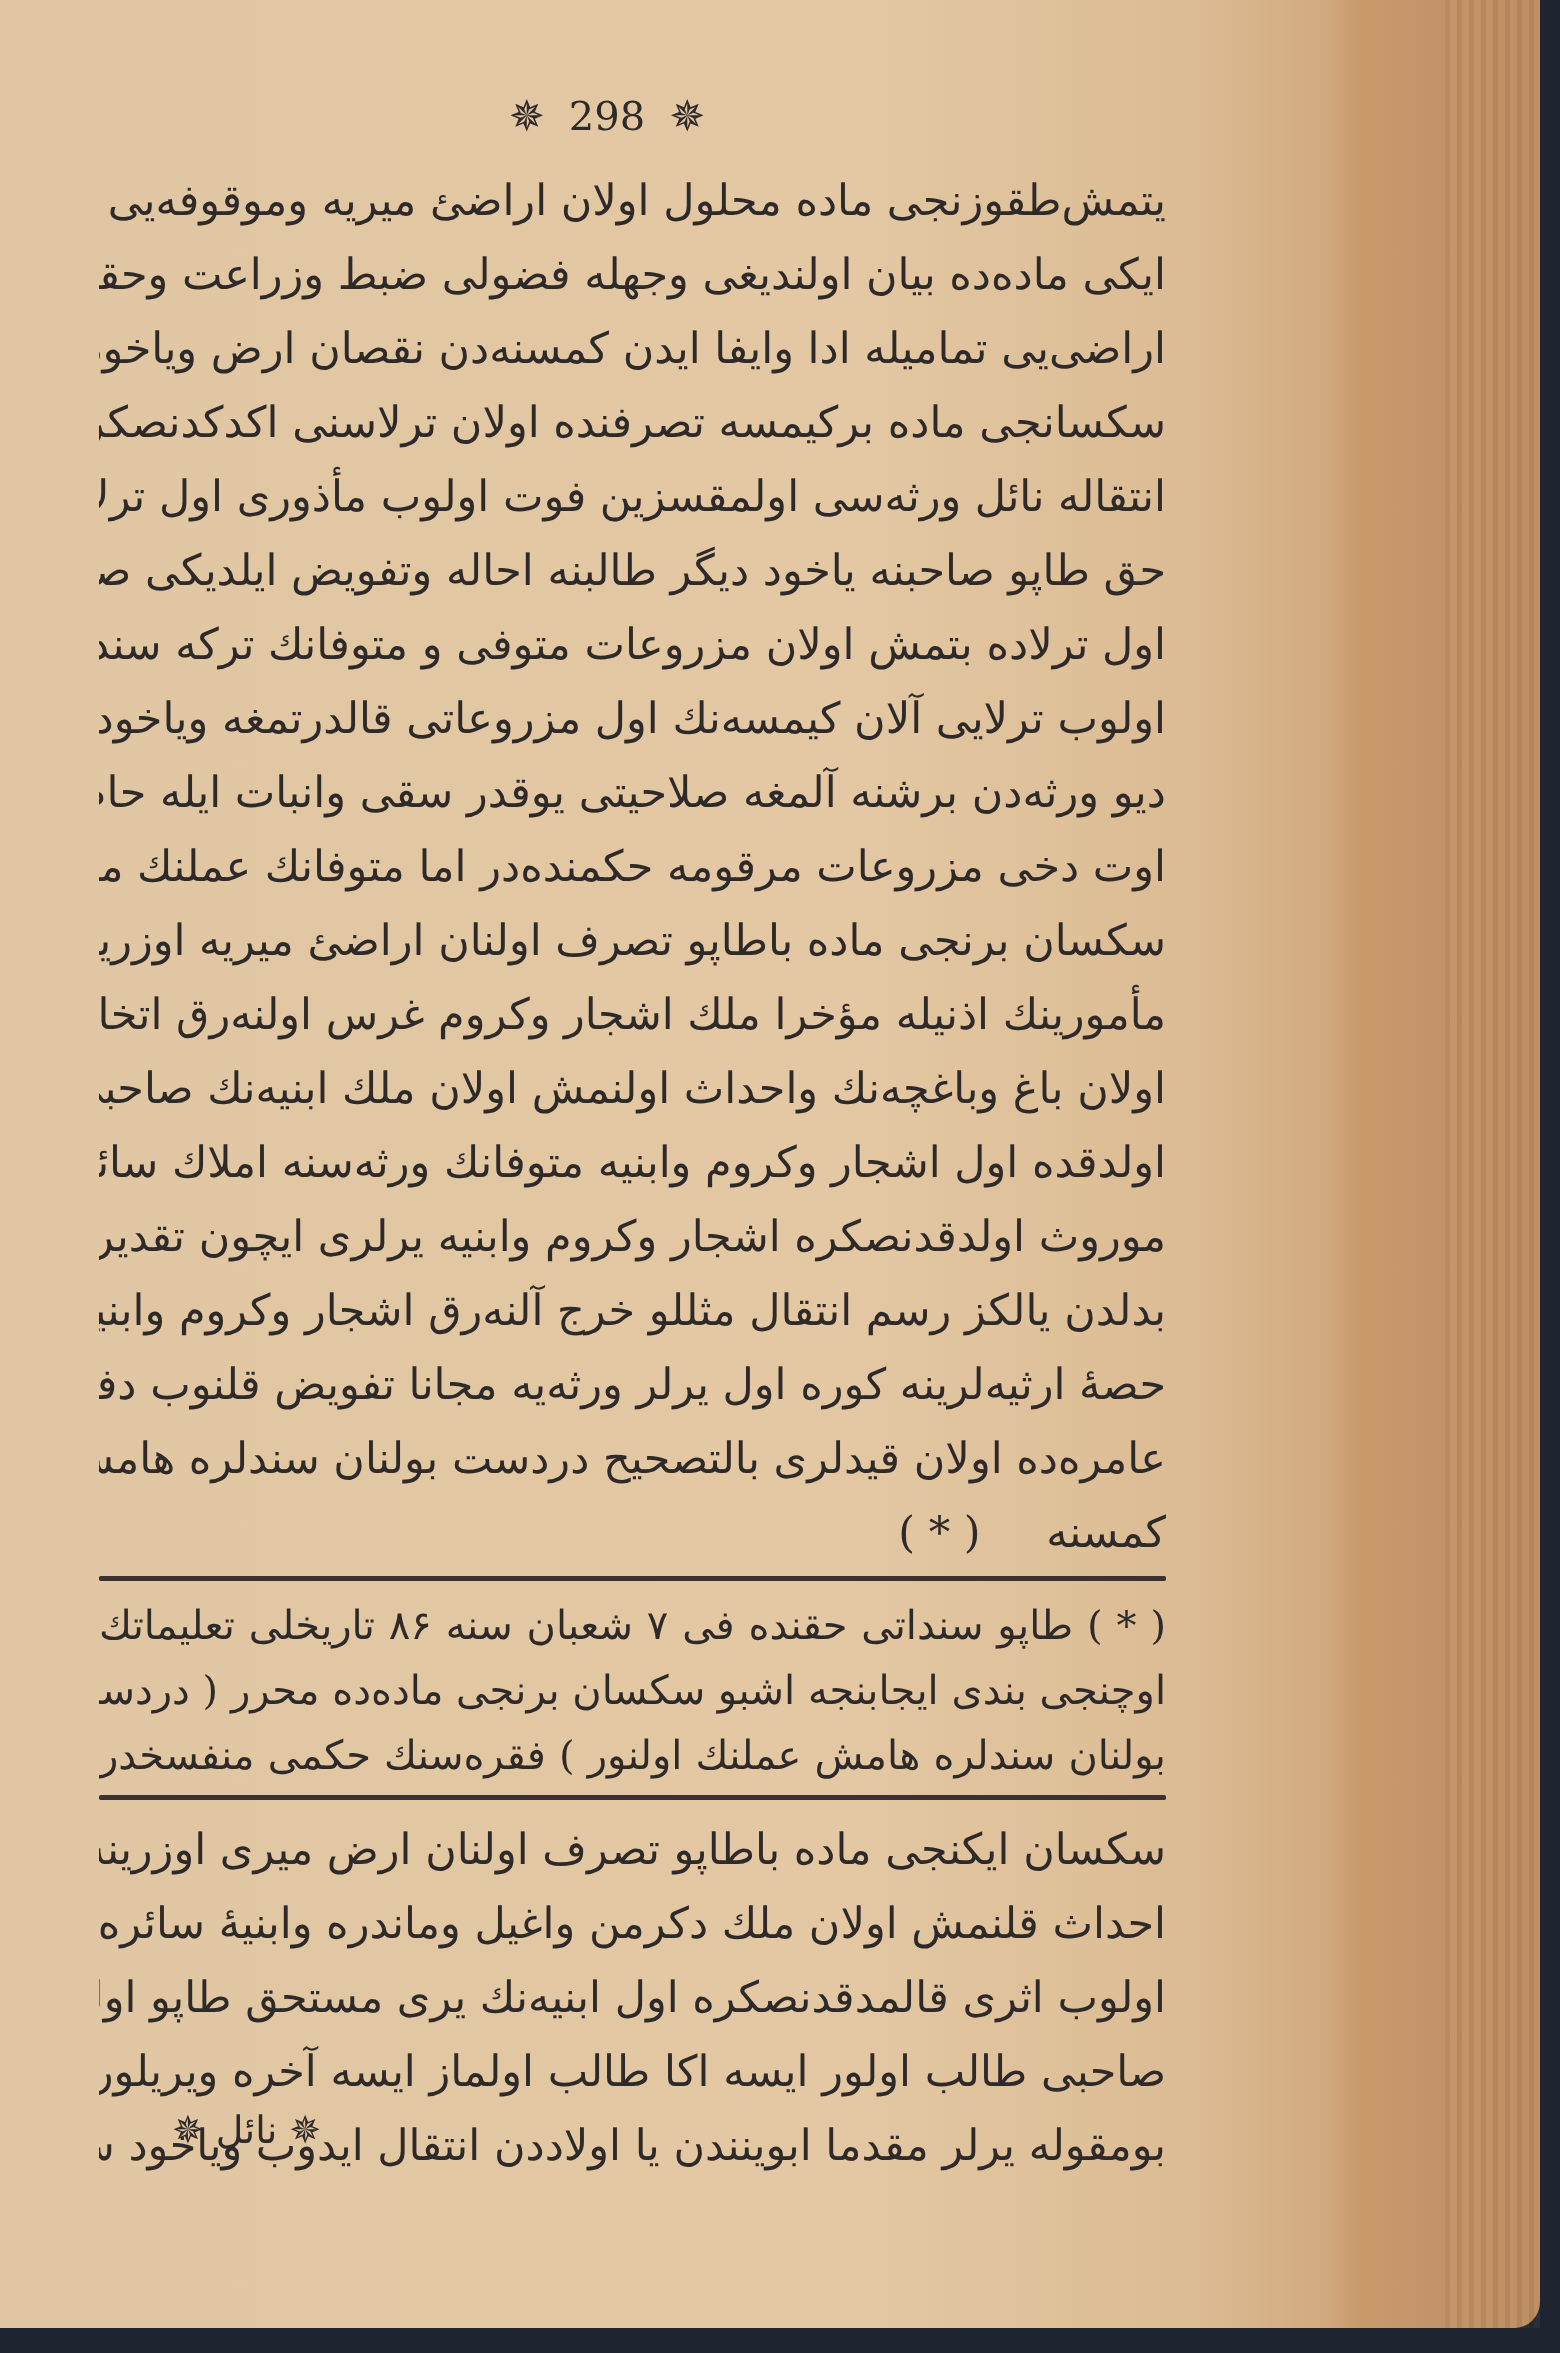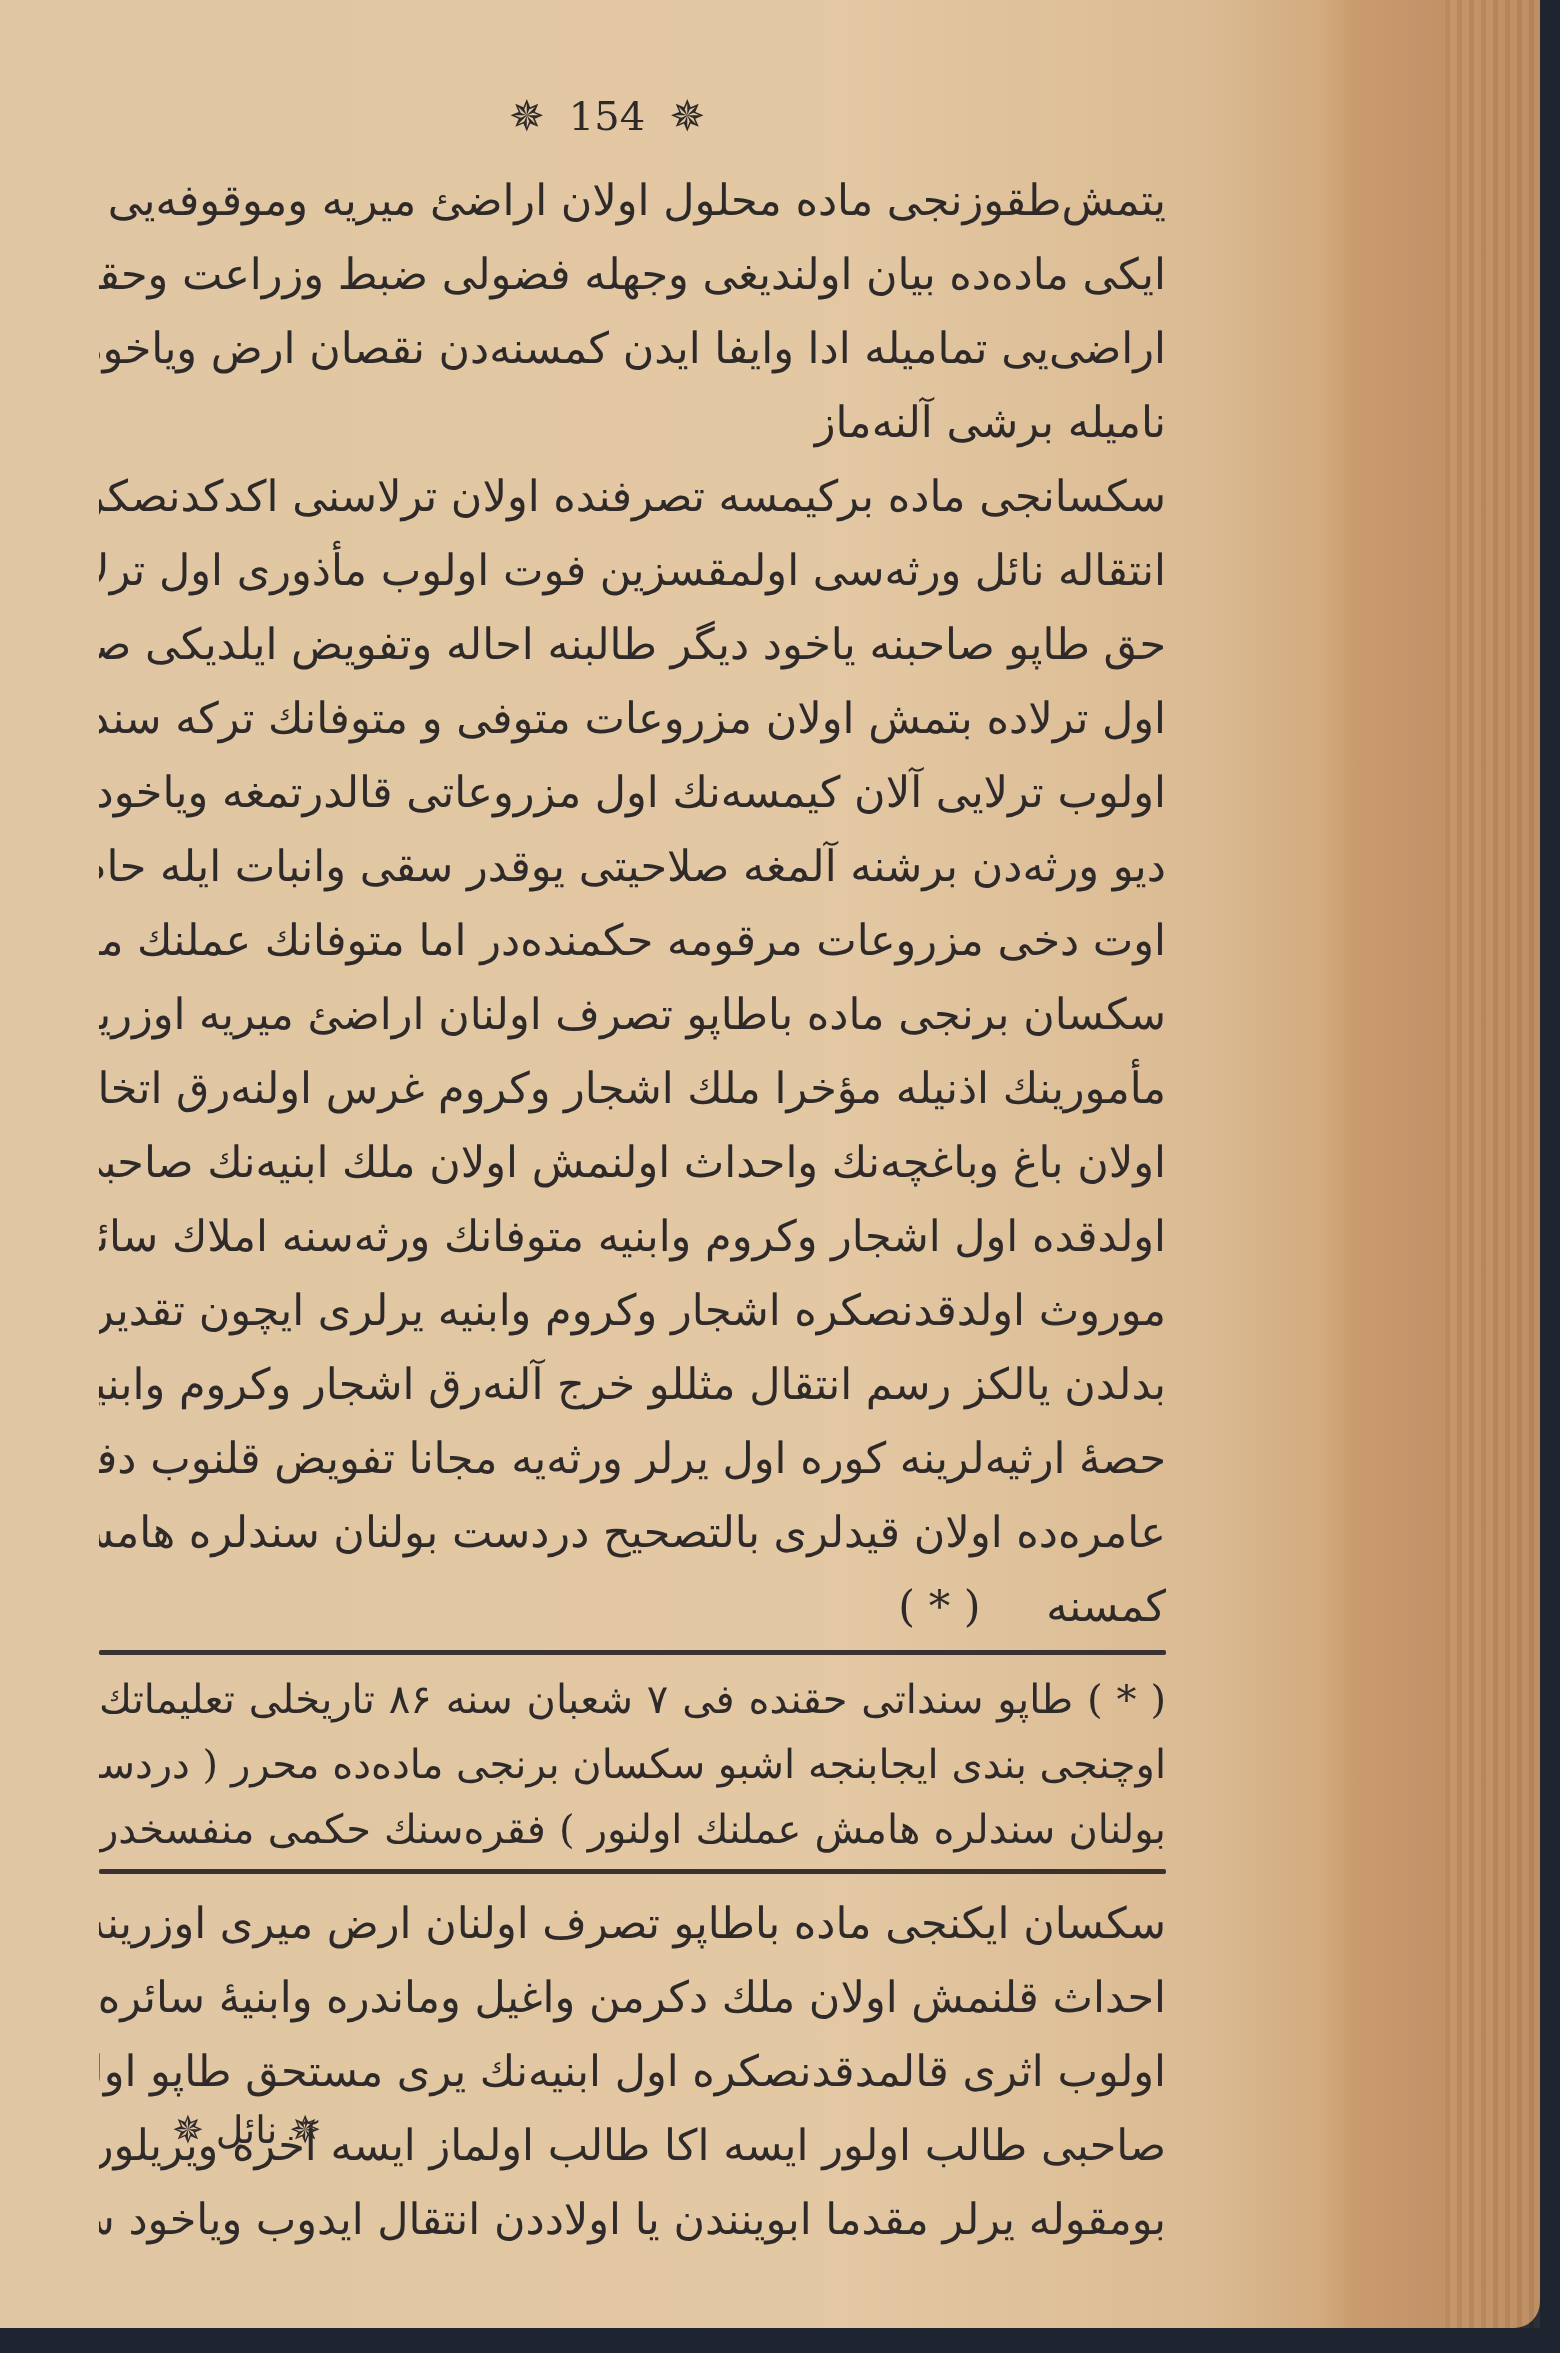--- a/index.html
+++ b/index.html
@@ -23,30 +23,29 @@
   .inline-ref{display:inline-block;margin-right:52px;}
 </style>
 </head>
 <body>
 
 <div class="page">
   <div class="page-edge"></div>
 
   <div class="header">
     <span class="orn">✵</span>
-    <span>154</span>
+    <span>298</span>
     <span class="orn">✵</span>
   </div>
 
   <div class="text-col">
     <div>
       <div class="line">یتمش‌طقوزنجی ماده   محلول اولان اراضئ میریه وموقوفه‌یی سالف‌الذکر</div>
       <div class="line">ایکی ماده‌ده بیان اولندیغی وجهله فضولی ضبط وزراعت وحقوق</div>
       <div class="line">اراضی‌یی تمامیله ادا وایفا ایدن کمسنه‌دن نقصان ارض وياخود اجر مثل</div>
-      <div class="line short">نامیله برشی آلنه‌ماز</div>
       <div class="line">سکسانجی ماده   برکیمسه تصرفنده اولان ترلاسنی اکدکدنصکره حق</div>
       <div class="line">انتقاله نائل ورثه‌سی اولمقسزین فوت اولوب مأذوری اول ترلایی</div>
       <div class="line">حق طاپو صاحبنه یاخود دیگر طالبنه احاله وتفویض ایلدیکی صورتده</div>
       <div class="line">اول ترلاده بتمش اولان مزروعات متوفی و متوفانك ترکه سندن معدود</div>
       <div class="line">اولوب ترلایی آلان کیمسه‌نك اول مزروعاتی قالدرتمغه وياخود اجرت</div>
       <div class="line">دیو ورثه‌دن برشنه آلمغه صلاحیتی یوقدر سقی وانبات ایله حاصل اولان</div>
       <div class="line">اوت دخی مزروعات مرقومه حکمنده‌در اما متوفانك عملنك مدخلیتی</div>
       <div class="line">سکسان برنجی ماده   باطاپو تصرف اولنان اراضئ میریه اوزرینه</div>
       <div class="line">مأمورینك اذنیله مؤخرا ملك اشجار وکروم غرس اولنه‌رق اتخاذ قلنمش</div>
       <div class="line">اولان باغ وباغچه‌نك واحداث اولنمش اولان ملك ابنیه‌نك صاحبی فوت</div>

